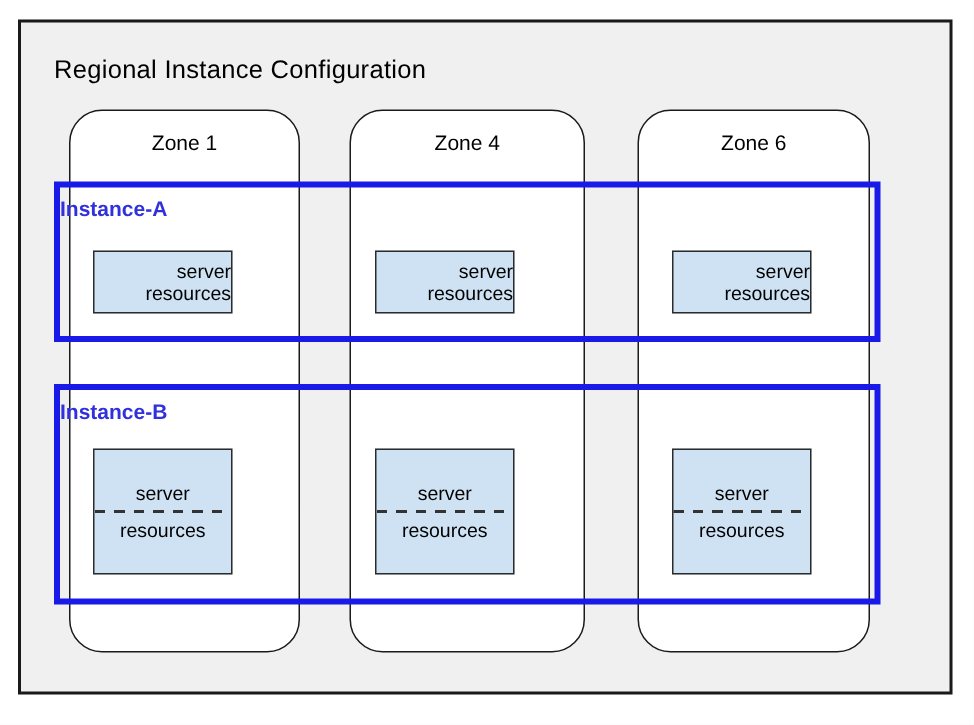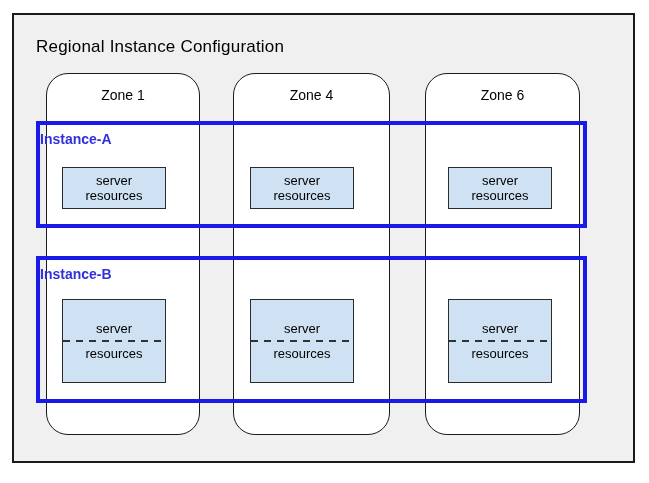--- a/index.html
+++ b/index.html
@@ -51,26 +51,26 @@
     z-index:2;
   }
   .instance-a{top:121px;height:107px;}
   .instance-b{top:256px;height:147px;}
   .instance-label{
     position:absolute;left:0;top:6px;
     font-size:14px;font-weight:bold;color:var(--instance-label);
   }
 
   .server-box{
-    position:absolute;width:104px;
+    position:absolute;width:93px;
     background:var(--server-box-fill);
     border:1px solid var(--server-box-border);
     z-index:3;
     display:flex;flex-direction:column;
-    font-size:13px;line-height:15px;text-align:center;
+    font-size:13px;line-height:15px;text-align:right;
   }
   .row-a .server-box{top:167px;height:42px;justify-content:center;}
   .row-b .server-box{top:299px;height:84px;}
   .col-1{left:62px;}
   .col-2{left:250px;}
   .col-3{left:448px;}
 
   .sb-top{flex:1;display:flex;align-items:flex-end;justify-content:center;padding-bottom:4px;}
   .sb-bottom{flex:1;display:flex;align-items:flex-start;justify-content:center;padding-top:4px;}
   .dashed-divider{

